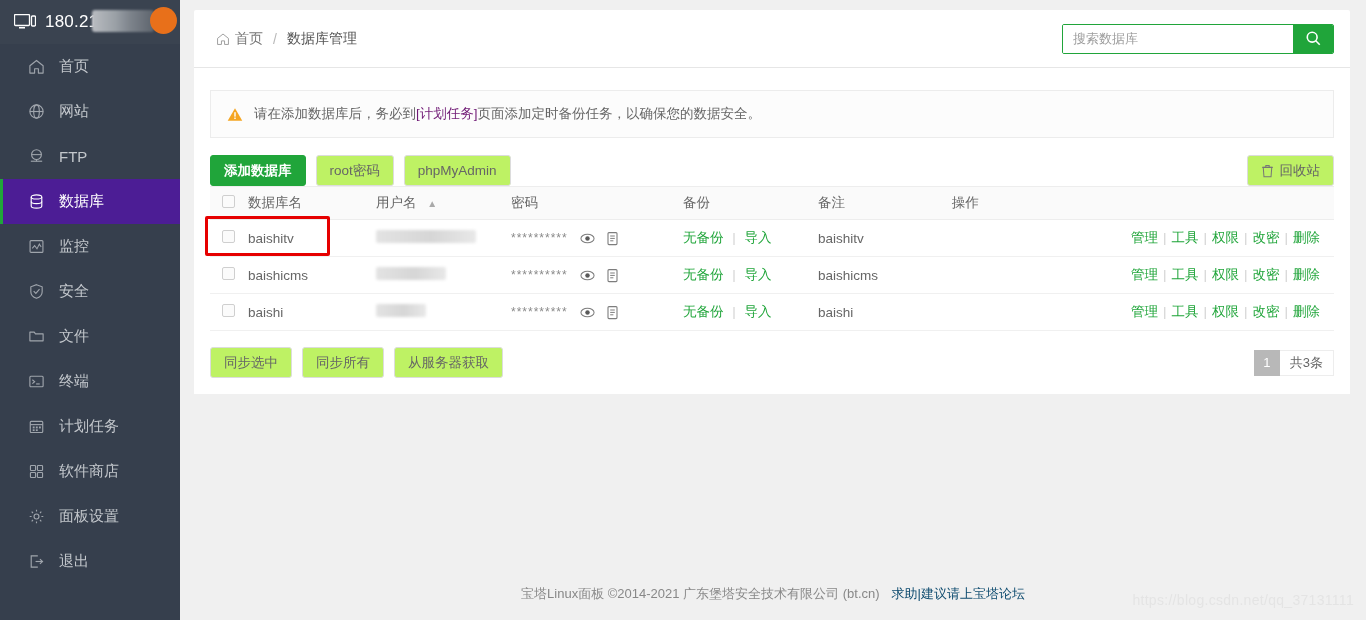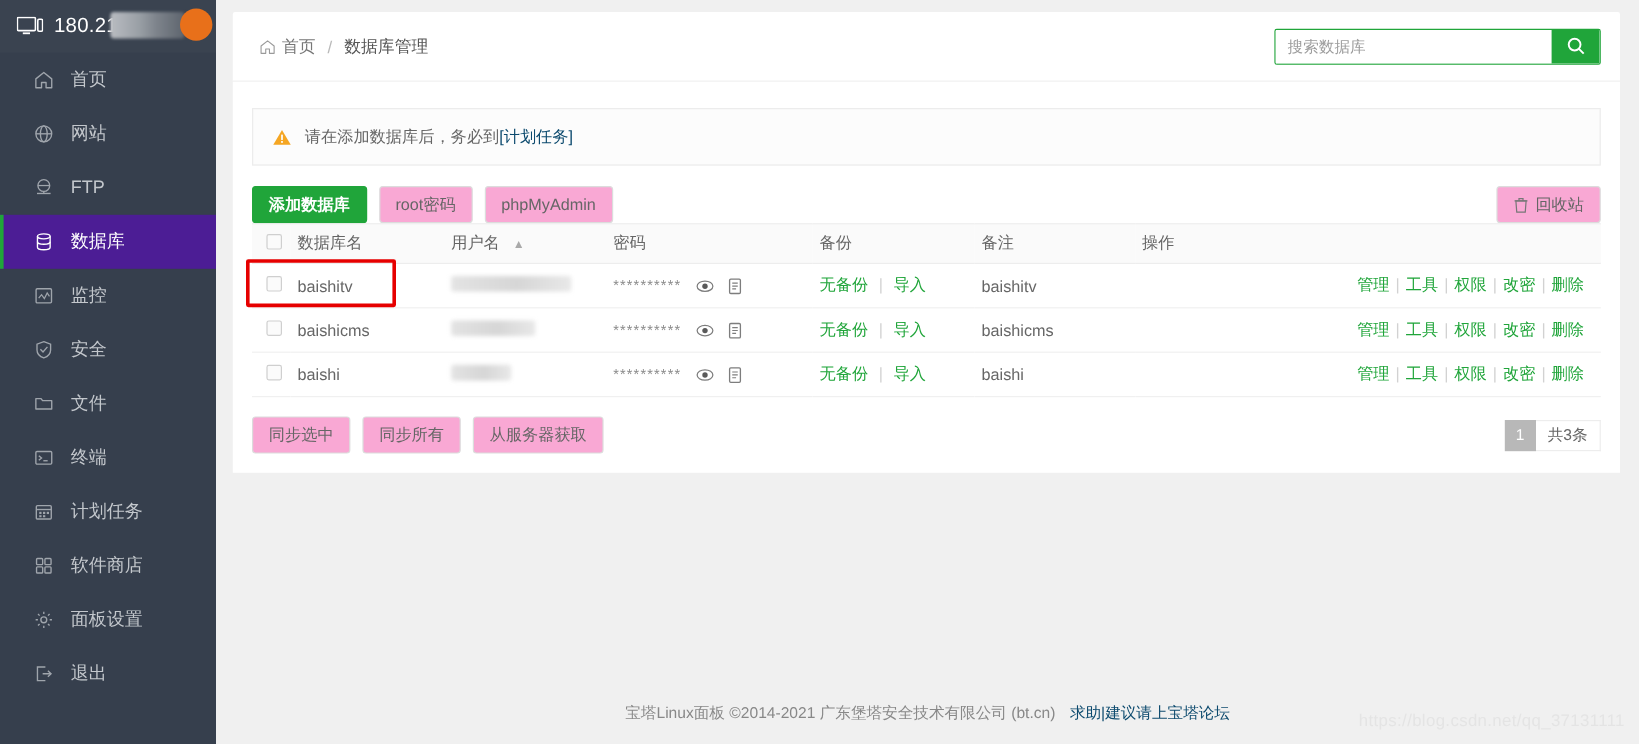--- a/index.html
+++ b/index.html
@@ -123,30 +123,30 @@
     border: 1px solid #ececec;
     background: #fcfcfc;
     height: 48px;
     display: flex; align-items: center;
     padding: 0 16px;
     font-size: 13.5px;
     color: #666;
     margin-bottom: 17px;
   }
   .alert .warn-ico { margin-right: 11px; display:flex; }
-  .alert a { color: #0c4a6e; text-decoration: none; }
+  .alert a { color: #701a75; text-decoration: none; }
 
   .toolbar { display: flex; align-items: center; }
   .btn {
     height: 31px;
     padding: 0 13px;
     font-size: 13.5px;
     border-radius: 3px;
     border: 1px solid #dcdcdc;
-    background: #f9a8d4;
+    background: #bef264;
     color: #666;
     cursor: pointer;
     display: inline-flex; align-items: center;
     font-family: inherit;
     margin-right: 10px;
   }
   .btn.primary { background: #20a53a; border-color: #20a53a; color: #fff; font-weight: 600;}
   .btn .ico { margin-right: 6px; display: flex; }
 
   table.db { width: 100%; border-collapse: collapse; font-size: 13.5px; }
@@ -401,20 +401,21 @@
       <div class="alert">
         <span class="warn-ico">
           <svg width="16" height="15" viewBox="0 0 18 16">
               <path d="M9 1 17.2 15H0.8z" fill="#f5a623"></path>
               <rect x="8.2" y="5.4" width="1.6" height="5" fill="#fff"></rect>
               <rect x="8.2" y="11.4" width="1.6" height="1.7" fill="#fff"></rect>
             </svg>
         </span>
         <span>请在添加数据库后，务必到</span>
           <a>[计划任务]</a>
+          <span>页面添加定时备份任务，以确保您的数据安全。</span>
       </div>
 
       <div class="toolbar">
         <button class="btn primary">添加数据库</button>
         <button class="btn">root密码</button>
         <button class="btn">phpMyAdmin</button>
         <div class="spacer"></div>
         <button class="btn" style="margin-right:0;">
           <span class="ico">
             <svg width="13" height="14" viewBox="0 0 14 15">

